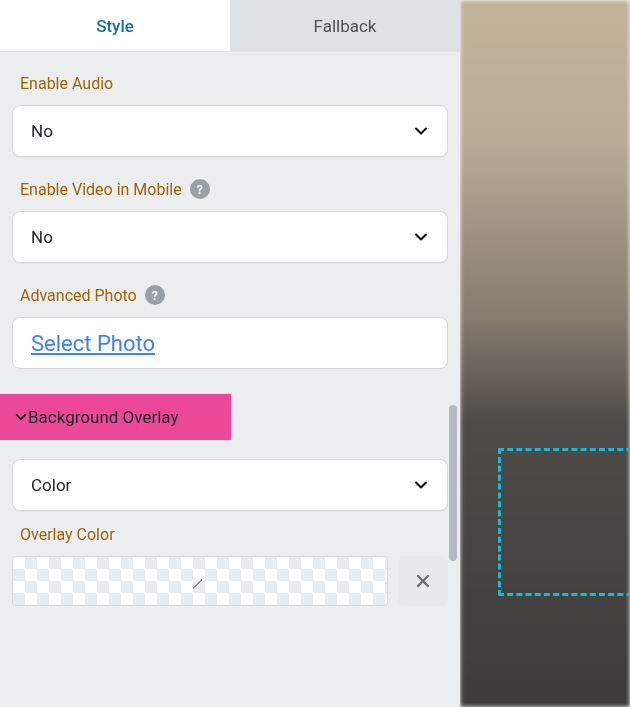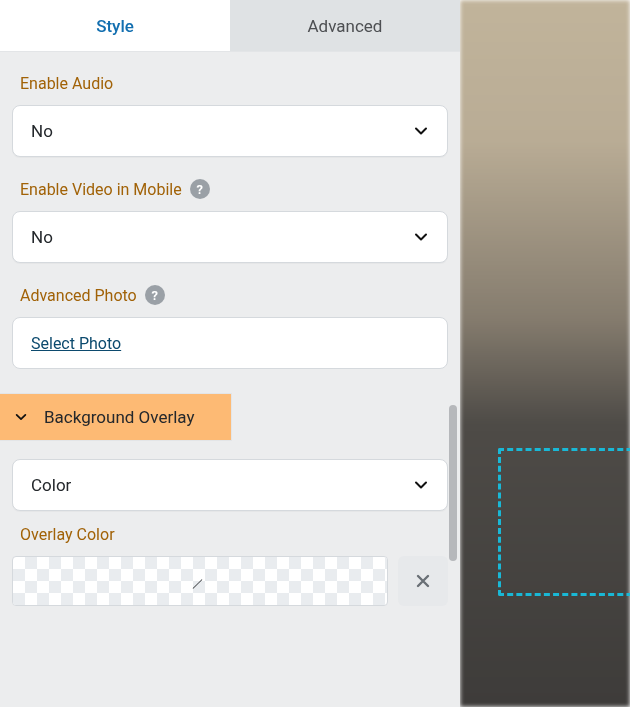--- a/index.html
+++ b/index.html
@@ -13,22 +13,22 @@
   .tab { flex: 1; display: flex; align-items: center; justify-content: center; font-size: 17px; cursor: pointer; }
   .tab.active { color: #136fb0; font-weight: 500; }
   .tab.inactive { background: #dfe2e4; color: #4d4f52; }
   .group { padding: 18px 12px 0 12px; }
   .label-row { display: flex; align-items: center; gap: 8px; margin: 4px 0 12px 8px; }
   .label { font-size: 16px; color: #a16207; }
   .help { width: 20px; height: 20px; border-radius: 50%; background: #9aa0a6; color: #fff; font-size: 13px; font-weight: 700; display: inline-flex; align-items: center; justify-content: center; cursor: pointer; }
   .select { position: relative; background: #fff; border: 1px solid #d5d9dd; border-radius: 8px; height: 52px; display: flex; align-items: center; padding: 17px 18px; font-size: 17px; color: #24282c; cursor: pointer; box-shadow: 0 1px 1px rgba(0,0,0,.03); }
   .select .chev { position: absolute; right: 18px; top: 50%; transform: translateY(-50%); }
   .linkbox { background: #fff; border: 1px solid #d5d9dd; border-radius: 8px; height: 52px; display: flex; align-items: center; padding: 0 18px; }
-  .linkbox a { color: #0c4a6e; font-size: 16px; text-decoration: underline; }
-  .section-header { display: flex; align-items: center; gap: 16px; height: 48px; padding: 0 14px; background: #fdba74; border-top: 1px solid #e3e5e7; border-bottom: 1px solid #e3e5e7; margin-top: 24px; width: 232px; border-right: 1px solid #e3e5e7; font-size: 17px; color: #24282c; cursor: pointer; }
+  .linkbox a { color: #3b82f6; font-size: 22px; text-decoration: underline; }
+  .section-header { display: flex; align-items: center; gap: 0; height: 48px; padding: 0 14px; background: #ec4899; border-top: 1px solid #e3e5e7; border-bottom: 1px solid #e3e5e7; margin-top: 24px; width: 232px; border-right: 1px solid #e3e5e7; font-size: 17px; color: #24282c; cursor: pointer; }
   .section-header .chev { transform: rotate(0deg); }
   .colorfield { margin: 10px 12px 0 12px; display: flex; gap: 10px; align-items: stretch; }
   .swatch-wrap { flex: 1; height: 50px; border: 1px solid #d5d9dd; border-radius: 4px; position: relative; overflow: hidden; background: #fff; display: flex; align-items: center; justify-content: center; cursor: pointer; }
   .checker { position: absolute; inset: 0; background-image:
       linear-gradient(45deg,#e9ecef 25%,transparent 25%),
       linear-gradient(-45deg,#e9ecef 25%,transparent 25%),
       linear-gradient(45deg,transparent 75%,#e9ecef 75%),
       linear-gradient(-45deg,transparent 75%,#e9ecef 75%);
     background-size: 24px 24px;
     background-position: 0 0, 0 12px, 12px -12px, -12px 0; }
@@ -40,21 +40,21 @@
 <body>
 
 <div class="stage">
   <div class="preview"></div>
   <div class="preview-dash"></div>
 
   <div class="panel">
 
     <div class="tabs">
       <div class="tab active">Style</div>
-      <div class="tab inactive">Advanced</div>
+      <div class="tab inactive">Fallback</div>
     </div>
 
     <div class="group">
       <div class="label-row">
         <span class="label">Enable Audio</span>
       </div>
       <div class="select">
         <span>No</span>
         <span class="chev">
           <svg width="16" height="16" viewBox="0 0 16 16">

